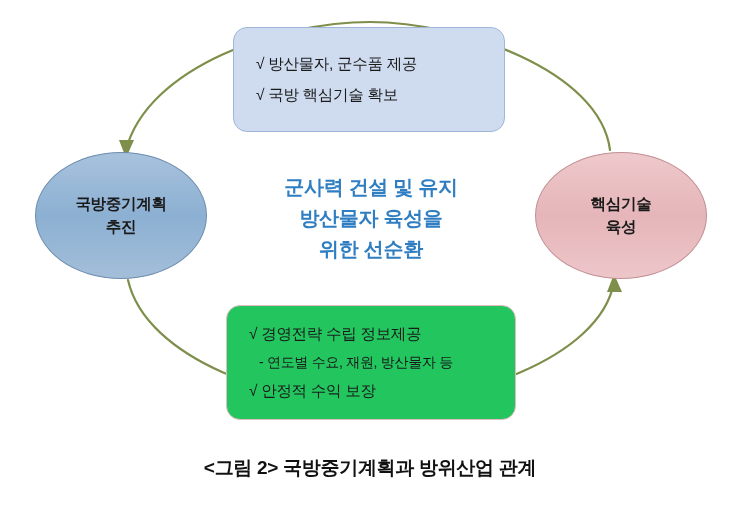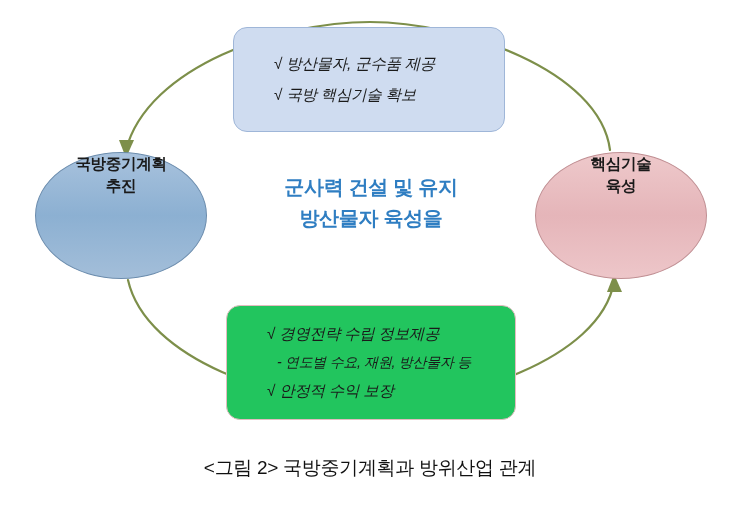--- a/index.html
+++ b/index.html
@@ -24,21 +24,21 @@
     position: absolute;
     left: 0; top: 0;
     width: 740px;
     height: 521px;
   }
 
   
   .node {
     position: absolute;
     display: flex;
-    align-items: flex-start;
+    align-items: center;
     justify-content: center;
     text-align: center;
     border-radius: 50%;
     font-size: 15.5px;
     font-weight: bold;
     color: #1a1a1a;
     line-height: 1.45;
     letter-spacing: -0.3px;
   }
   .node-left {
@@ -83,23 +83,22 @@
   .box-bottom {
     left: 226px;
     top: 305px;
     width: 290px;
     height: 115px;
     background: #22c55e;
     border: 1px solid #e3bcc0;
     padding: 8px 22px;
   }
   .box-line {
-    margin: 3px 18px;
+    margin: 3px 0;
     white-space: nowrap;
-    font-style: italic;
   }
   .box-line.sub {
     font-size: 14px;
     padding-left: 10px;
   }
 
   
   .center-text {
     position: absolute;
     left: 246px;
@@ -118,20 +117,21 @@
   .caption {
     position: absolute;
     left: 0;
     top: 455px;
     width: 740px;
     text-align: center;
     font-size: 19px;
     color: #111111;
     letter-spacing: -0.3px;
     white-space: nowrap;
+    font-weight: bold;
   }
 </style>
 </head>
 <body>
 
 <div id="stage">
 
   <svg id="arrows" viewBox="0 0 740 521" xmlns="http://www.w3.org/2000/svg">
 
     <path d="M 610 150 C 600 70, 460 22, 370 22 C 280 22, 148 66, 126 150" fill="none" stroke="#7d8f4a" stroke-width="2.2" stroke-linecap="round"></path>
@@ -162,17 +162,18 @@
 
   <div class="box box-bottom">
     <div class="box-line">√ 경영전략 수립 정보제공</div>
     <div class="box-line sub">- 연도별 수요, 재원, 방산물자 등</div>
     <div class="box-line">√ 안정적 수익 보장</div>
   </div>
 
   <div class="center-text">
     <div>군사력 건설 및 유지</div>
     <div>방산물자 육성을</div>
+    <div>위한 선순환</div>
   </div>
 
   <div class="caption">&lt;그림 2&gt; 국방중기계획과 방위산업 관계</div>
 
 </div>
 
 </body></html>

